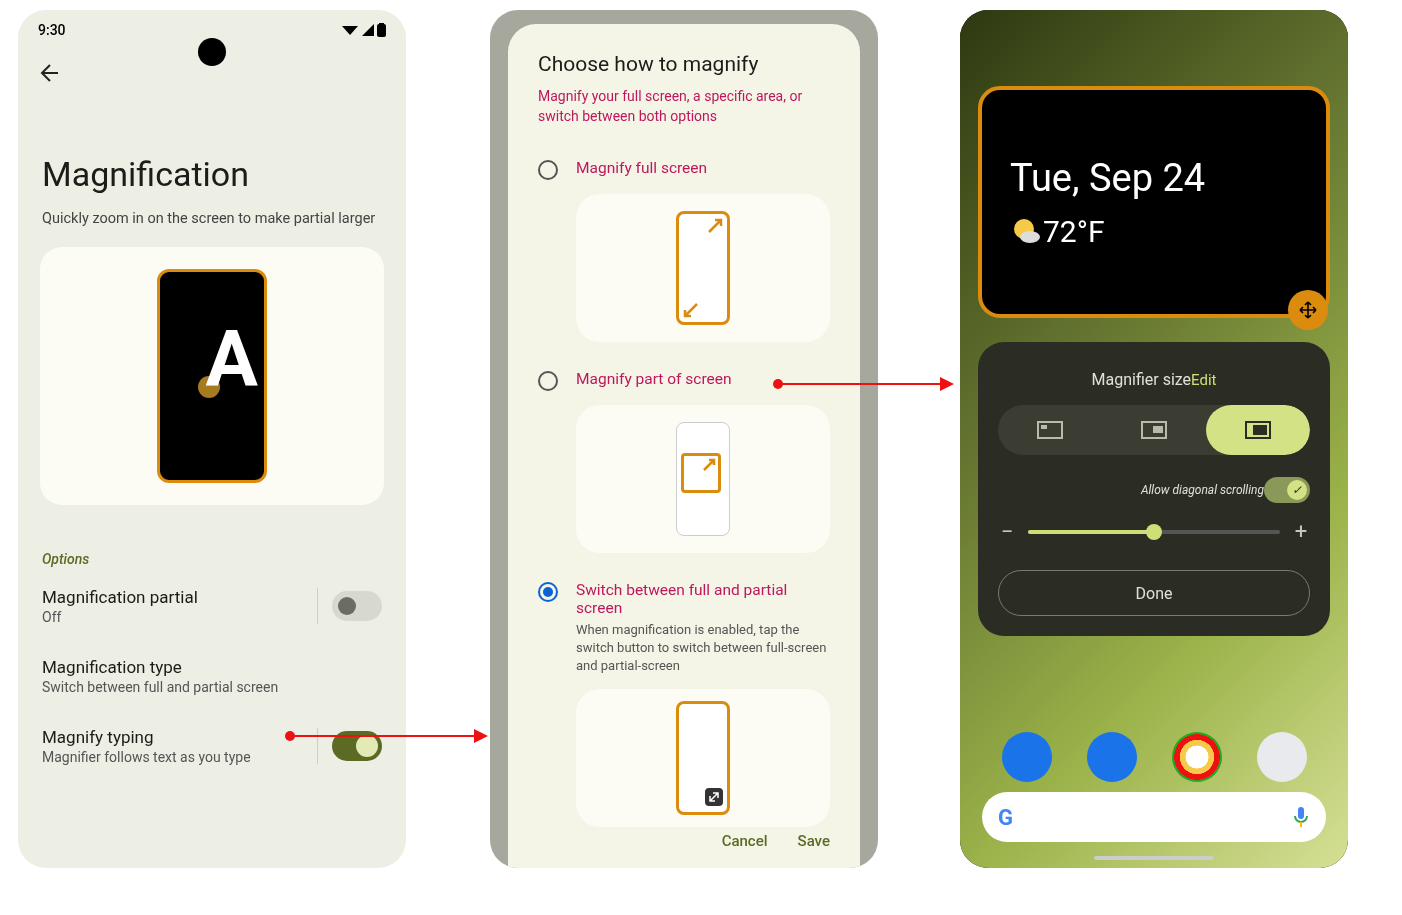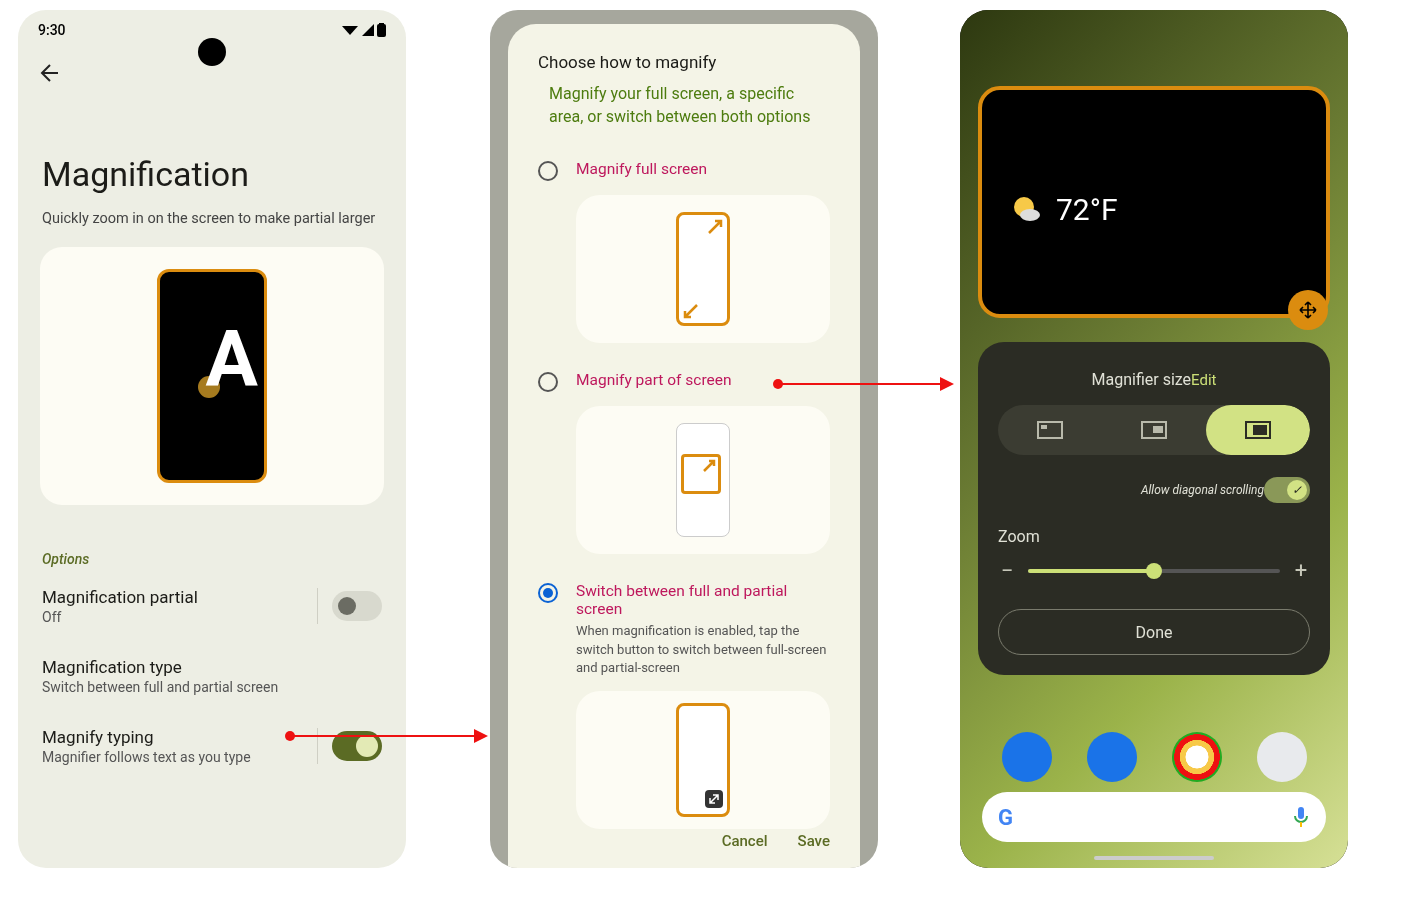--- a/index.html
+++ b/index.html
@@ -107,22 +107,22 @@
     background: #a6a79d;
   }
   .sheet {
     position: absolute;
     left: 18px; right: 18px; top: 14px; bottom: 0;
     background: #f4f4e7;
     border-radius: 28px 28px 0 0;
     padding: 28px 30px 16px;
     overflow: hidden;
   }
-  .sheet h2 { font-size: 17px; font-weight:400; color:#1c1c18; padding-bottom:10px;}
-  .sheet .desc { font-size: 16px; color:#4d7c0f; line-height:1.45; padding-bottom:22px;margin-left:11px;}
+  .sheet h2 { font-size: 21px; font-weight:400; color:#1c1c18; padding-bottom:10px;}
+  .sheet .desc { font-size: 14px; color:#be185d; line-height:1.45; padding-bottom:22px;}
   .opt {
     display:flex; gap:18px; align-items:flex-start; padding:10px 0 6px;
   }
   .radio {
     width:20px;height:20px;border-radius:50%;border:2px solid #555; flex-shrink:0;
     margin-top:1px; position:relative;
   }
   .radio.sel { border-color:#0a62d4; }
   .radio.sel::after {
     content:""; position:absolute; inset:3px; background:#0a62d4; border-radius:50%;
@@ -161,21 +161,21 @@
     background: linear-gradient(135deg,#2d3810 0%, #6a7b33 40%, #9bb34a 70%, #d6e096 100%);
   }
   .mag-window {
     position:absolute; left:18px; top:76px; right:18px; height:232px;
     border:4px solid #db8c0f; border-radius:22px;
     background:#000;
     display:flex; flex-direction:column; justify-content:center;
     padding:20px 28px;
   }
   .mag-window .date { color:#fff; font-size:38px; font-weight:400;}
-  .mag-window .weather { color:#fff; font-size:30px; padding-top:14px; display:flex; align-items:center; gap:14px;}
+  .mag-window .weather { color:#fff; font-size:30px; padding-top:14px; display:flex; align-items:center; gap:1px;}
   .move-handle {
     position:absolute; right:-2px; bottom:-16px;
     width:40px;height:40px;border-radius:50%;background:#db8c0f;
     display:flex;align-items:center;justify-content:center;
   }
   .panel {
     position:absolute; left:18px; right:18px; top:332px;
     background:#2b2c24; border-radius:26px;
     padding:22px 20px 20px;
     color:#e0e1d6;
@@ -371,20 +371,21 @@
           <path d="M1 13 L13 13 L13 1 Z" fill="#fff"></path>
         </svg>
       <svg width="9" height="14">
           <rect x="0" y="1" width="9" height="13" rx="2" fill="#fff"></rect>
           <rect x="2" y="0" width="5" height="2" fill="#fff"></rect>
         </svg>
     </span>
   </div>
 
   <div class="mag-window">
+    <div class="date">Tue, Sep 24</div>
     <div class="weather">
       <svg width="32" height="32">
           <circle cx="14" cy="14" r="10" fill="#f7c948"></circle>
           <ellipse cx="20" cy="22" rx="10" ry="6" fill="#ddd"></ellipse>
         </svg>
       <span>72°F</span>
     </div>
     <div class="move-handle">
       <svg width="20" height="20">
           <path d="M10 2 L10 18 M2 10 L18 10 M10 2 L7 5 M10 2 L13 5 M10 18 L7 15 M10 18 L13 15 M2 10 L5 7 M2 10 L5 13 M18 10 L15 7 M18 10 L15 13" stroke="#000" stroke-width="1.6" fill="none"></path>
@@ -405,21 +406,20 @@
           <div class="size-icon si-m"></div>
         </div>
       <div class="size-btn sel">
           <div class="size-icon"></div>
         </div>
     </div>
     <div class="trow">
       <span>Allow diagonal scrolling</span>
       <div class="mini-toggle"></div>
     </div>
-    <div class="zoom-label">Zoom</div>
     <div class="slider-row">
       <div class="minus">−</div>
       <div class="track">
         <div class="fill"></div>
         <div class="thumb"></div>
       </div>
       <div class="plus">+</div>
     </div>
     <div class="done-btn">Done</div>
   </div>

